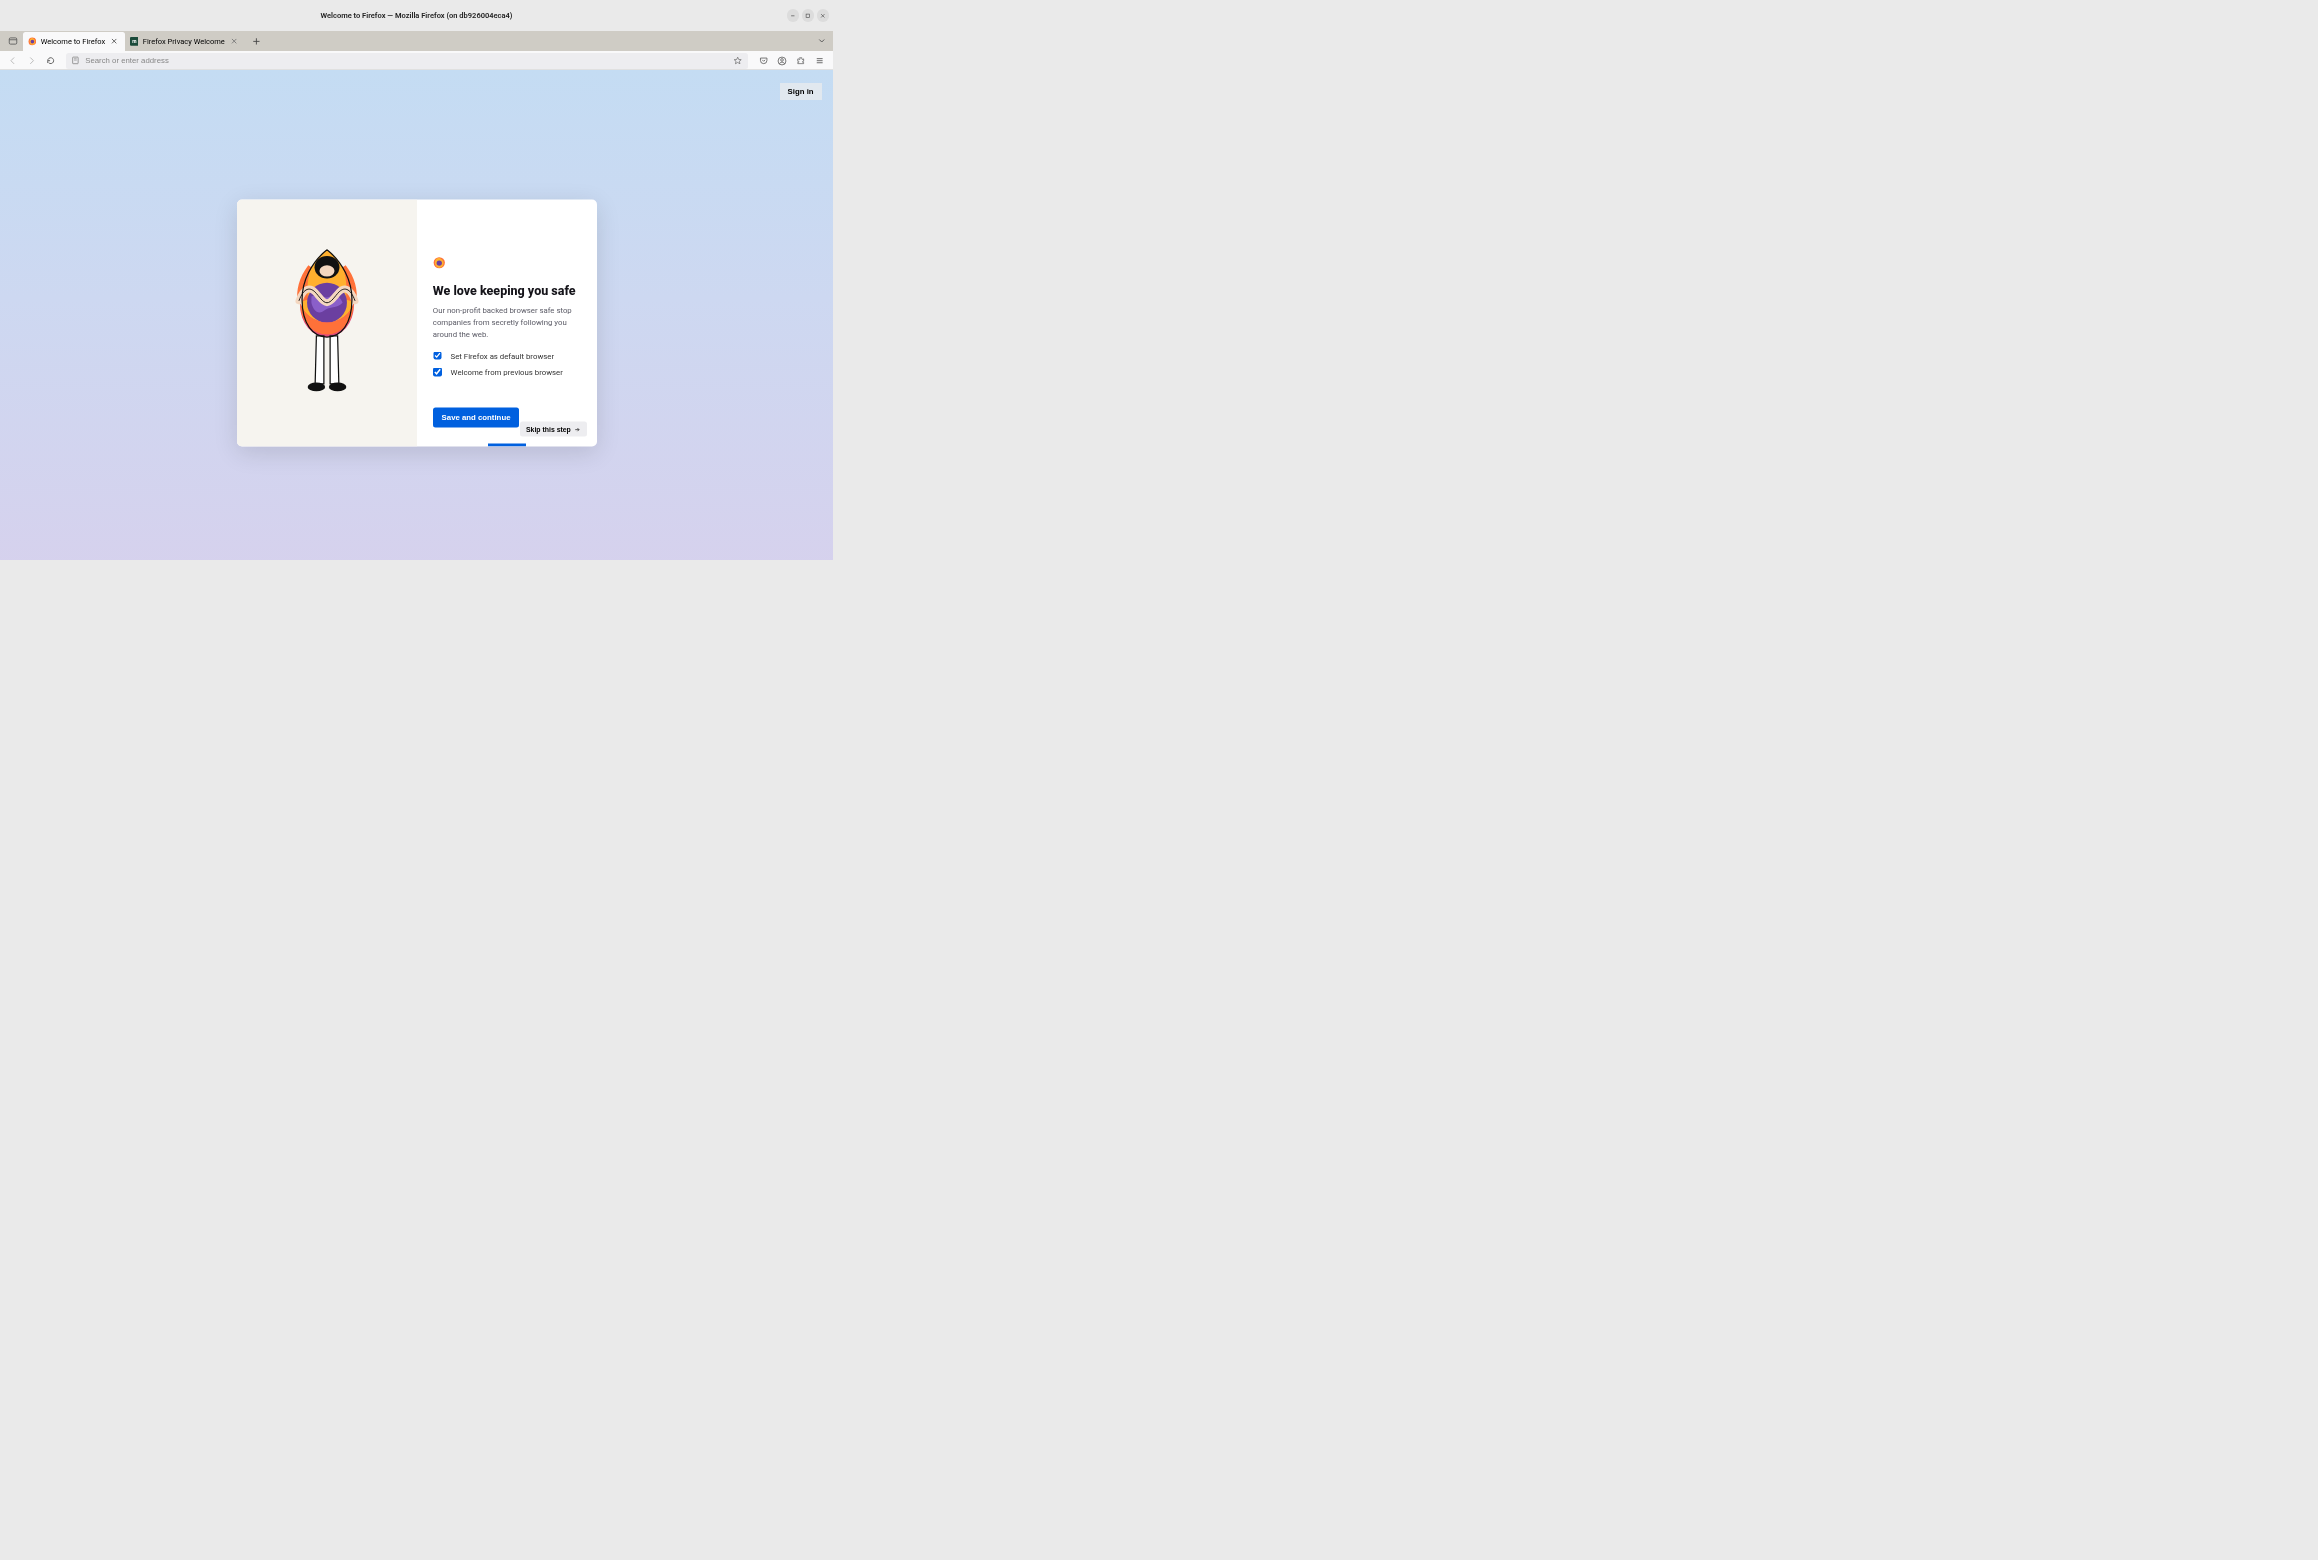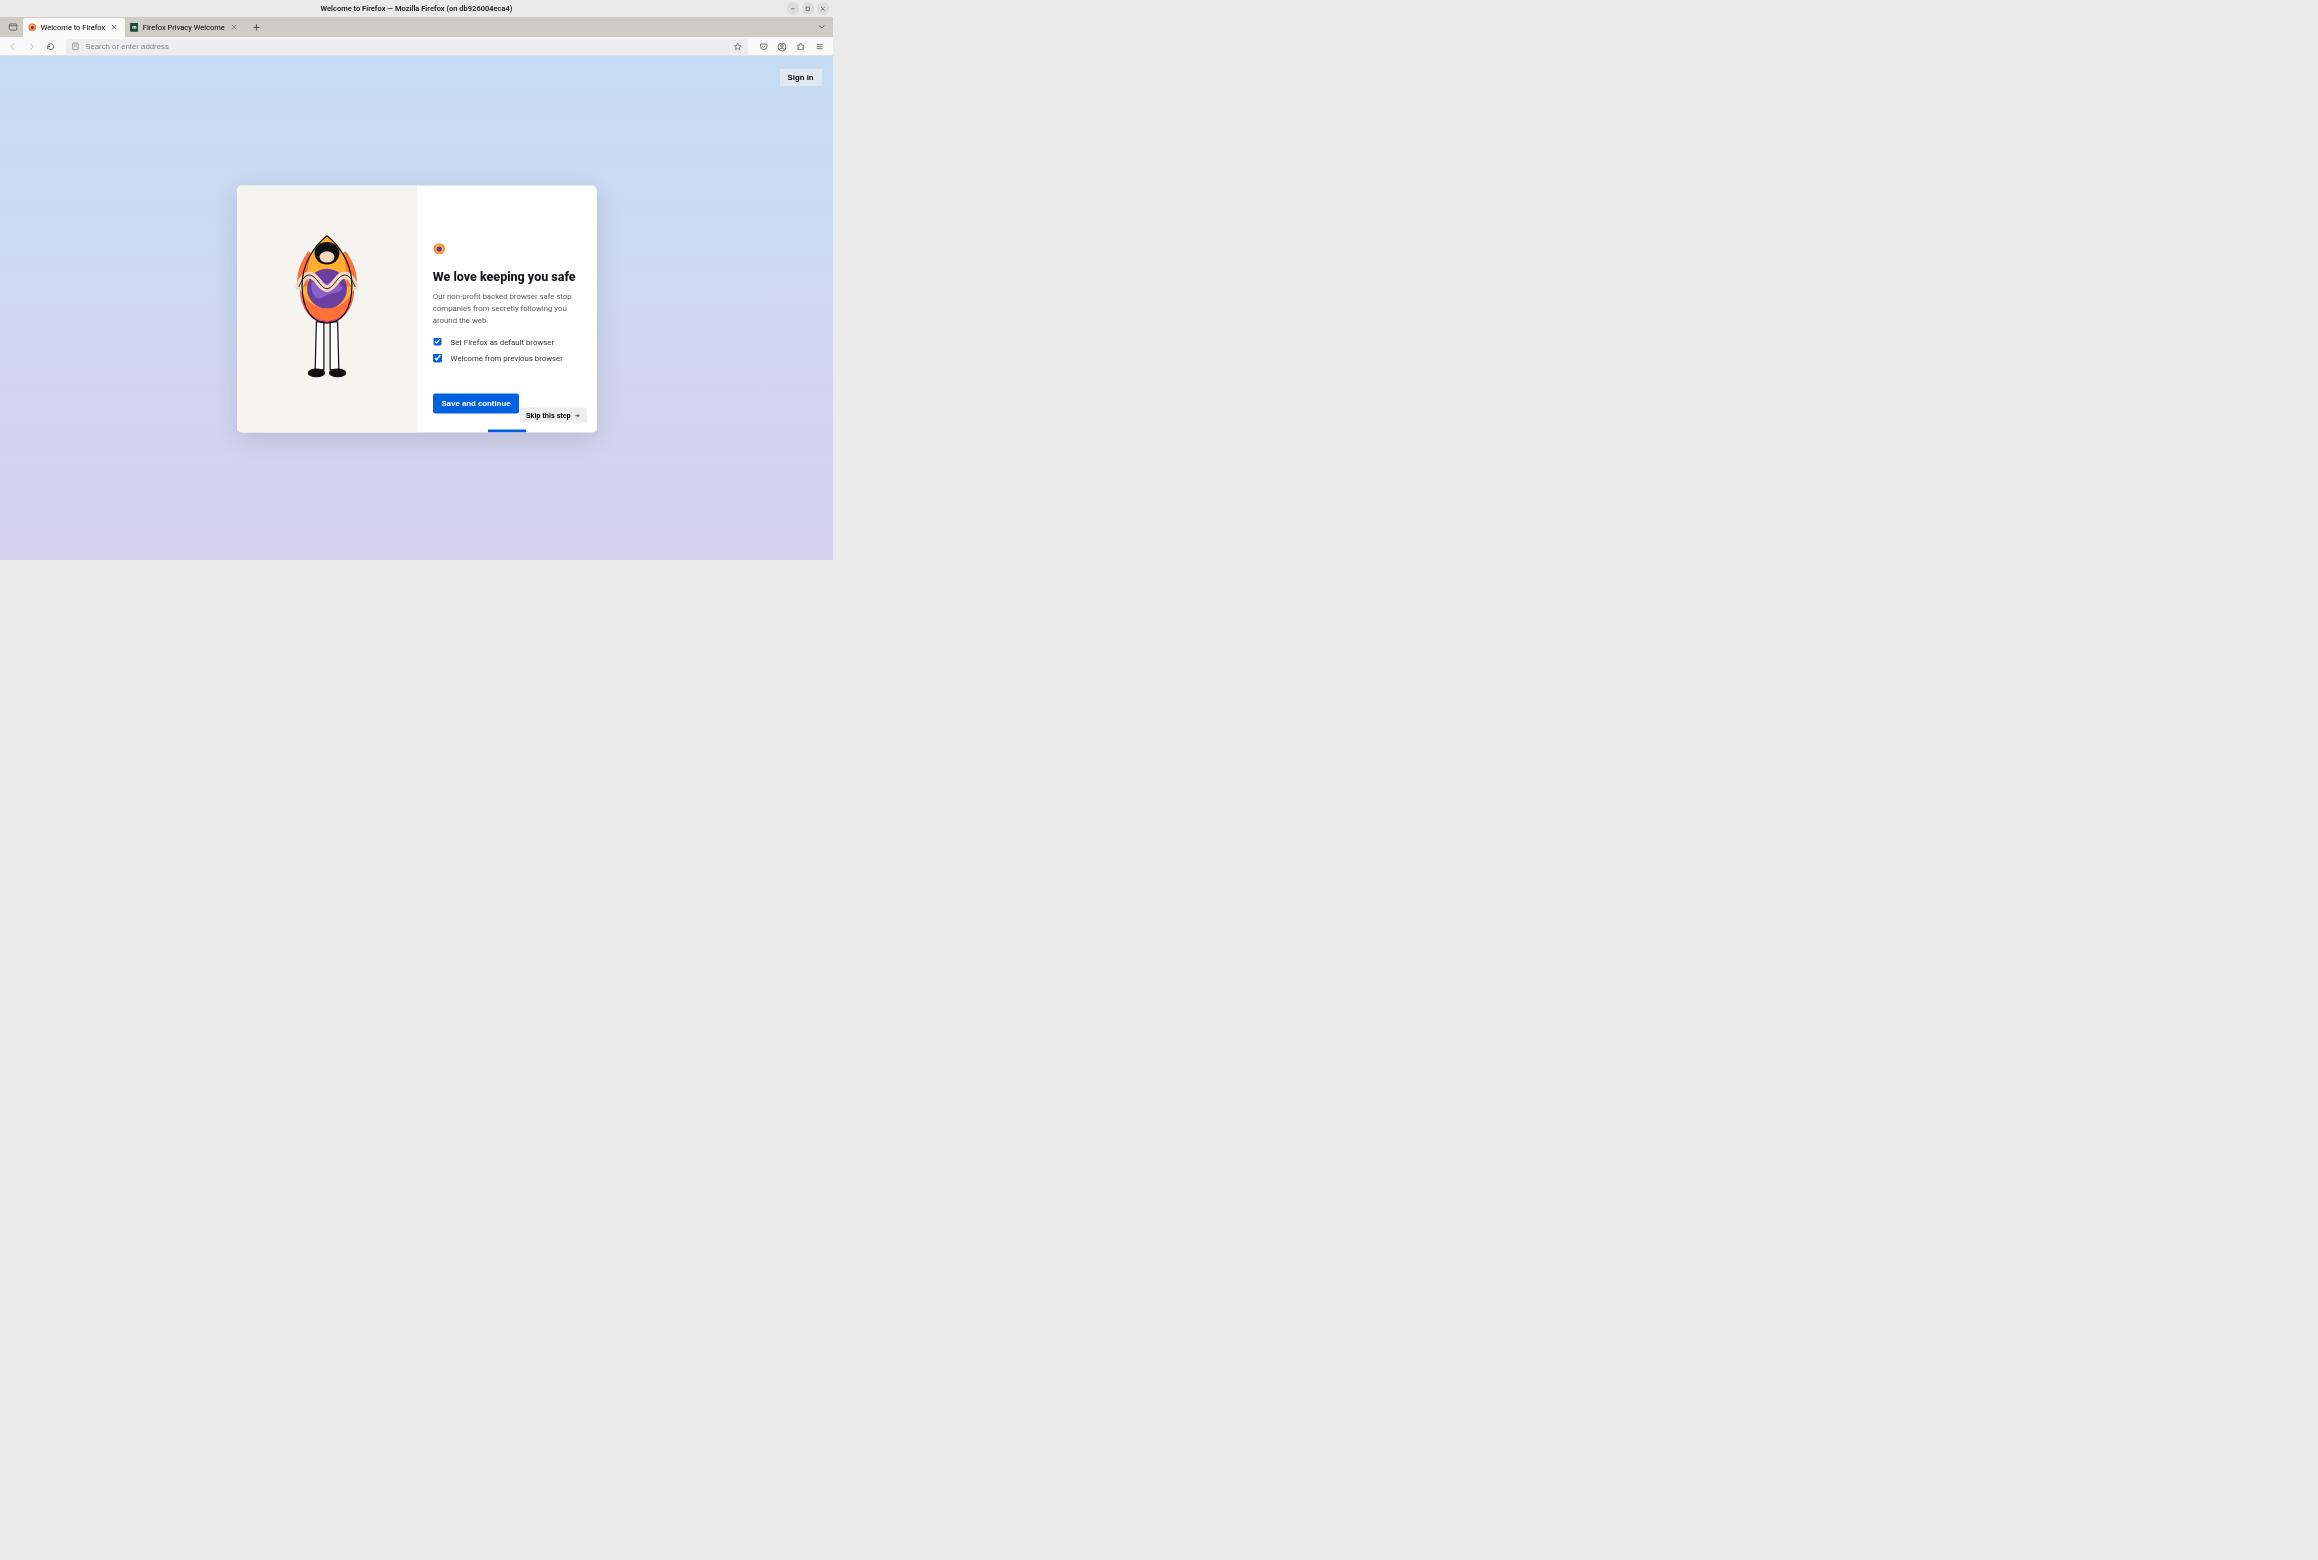--- a/index.html
+++ b/index.html
@@ -6,21 +6,21 @@
 body {
   font-family: -apple-system, BlinkMacSystemFont, "Segoe UI", Roboto, sans-serif;
   background: #eaeaea;
   width: 833px;
   height: 560px;
   overflow: hidden;
 }
 
 
 .titlebar {
-  height: 17px;
+  height: 31px;
   background: #eaeaea;
   display: flex;
   align-items: center;
   justify-content: center;
   position: relative;
   font-size: 7.5px;
   font-weight: 600;
   color: #222;
 }
 .window-controls {

